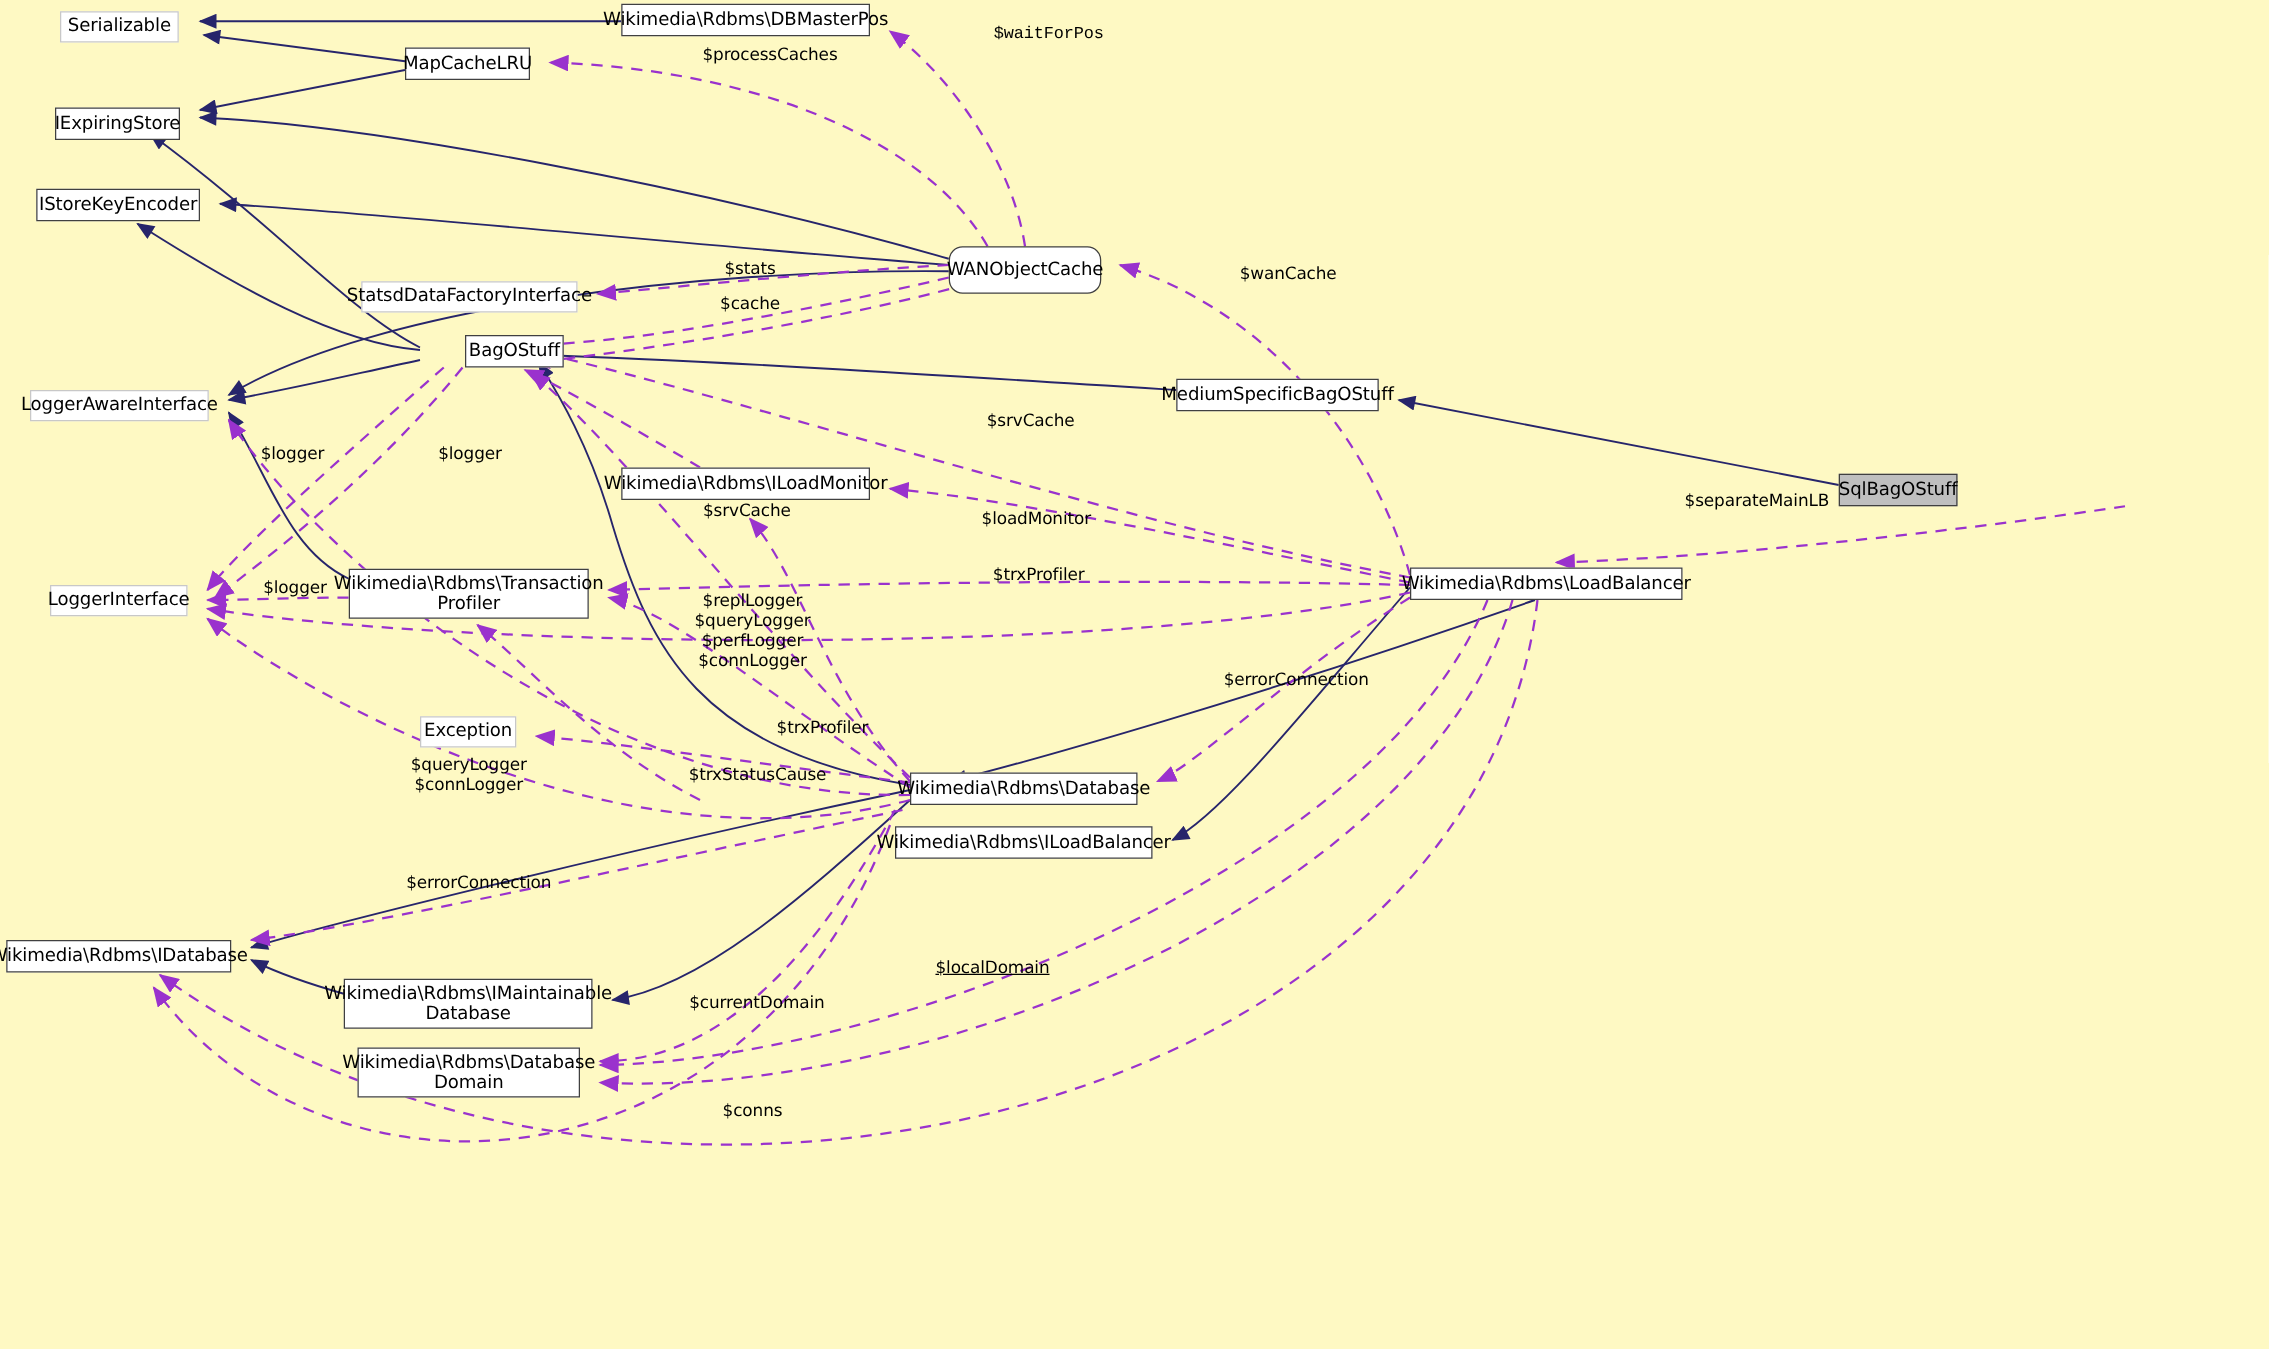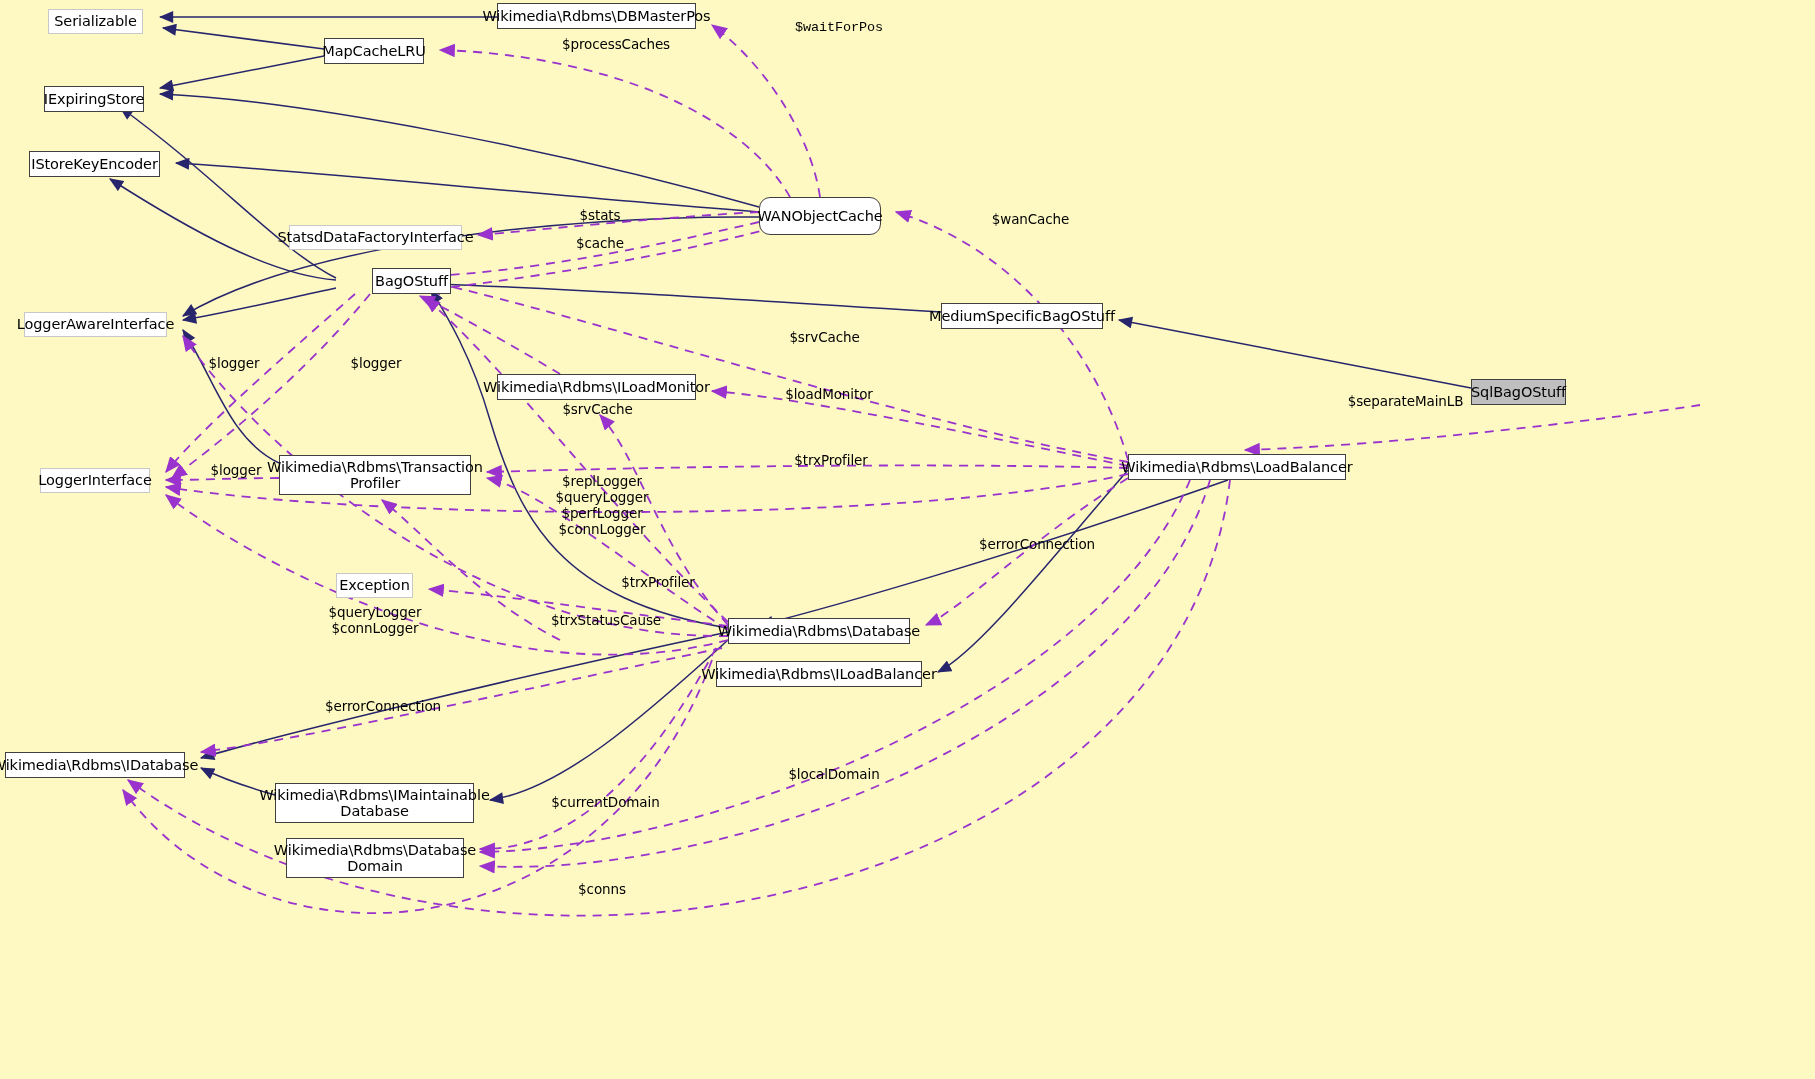--- a/index.html
+++ b/index.html
@@ -194,32 +194,32 @@
 Domain</div>
 
   <div class="edge-label" style="left:784px;top:20px;width:110px;font-family:Liberation Mono, monospace;">$waitForPos</div>
   <div class="edge-label" style="left:551px;top:37px;width:130px;">$processCaches</div>
   <div class="edge-label" style="left:570px;top:208px;width:60px;">$stats</div>
   <div class="edge-label" style="left:983px;top:212px;width:95px;">$wanCache</div>
   <div class="edge-label" style="left:570px;top:236px;width:60px;">$cache</div>
   <div class="edge-label" style="left:782px;top:330px;width:85px;">$srvCache</div>
   <div class="edge-label" style="left:203px;top:356px;width:62px;">$logger</div>
   <div class="edge-label" style="left:345px;top:356px;width:62px;">$logger</div>
-  <div class="edge-label" style="left:777px;top:387px;width:104px;">$loadMonitor</div>
+  <div class="edge-label" style="left:777px;top:408px;width:104px;">$loadMonitor</div>
   <div class="edge-label" style="left:1342px;top:394px;width:127px;">$separateMainLB</div>
   <div class="edge-label" style="left:555px;top:402px;width:85px;">$srvCache</div>
   <div class="edge-label" style="left:786px;top:453px;width:90px;">$trxProfiler</div>
   <div class="edge-label" style="left:205px;top:463px;width:62px;">$logger</div>
   <div class="edge-label" style="left:547px;top:474px;width:110px;">$replLogger
 $queryLogger
 $perfLogger
 $connLogger</div>
   <div class="edge-label" style="left:972px;top:537px;width:130px;">$errorConnection</div>
   <div class="edge-label" style="left:613px;top:575px;width:90px;">$trxProfiler</div>
   <div class="edge-label" style="left:325px;top:605px;width:100px;">$queryLogger
 $connLogger</div>
   <div class="edge-label" style="left:546px;top:613px;width:120px;">$trxStatusCause</div>
   <div class="edge-label" style="left:313px;top:699px;width:140px;">$errorConnection</div>
-  <div class="edge-label" style="left:784px;top:767px;width:100px;">$localDomain</div>
+  <div class="edge-label" style="left:744px;top:767px;width:100px;text-decoration:underline;">$localDomain</div>
   <div class="edge-label" style="left:547px;top:795px;width:117px;">$currentDomain</div>
   <div class="edge-label" style="left:572px;top:882px;width:60px;">$conns</div>
 
 </div>
 
 </body></html>

